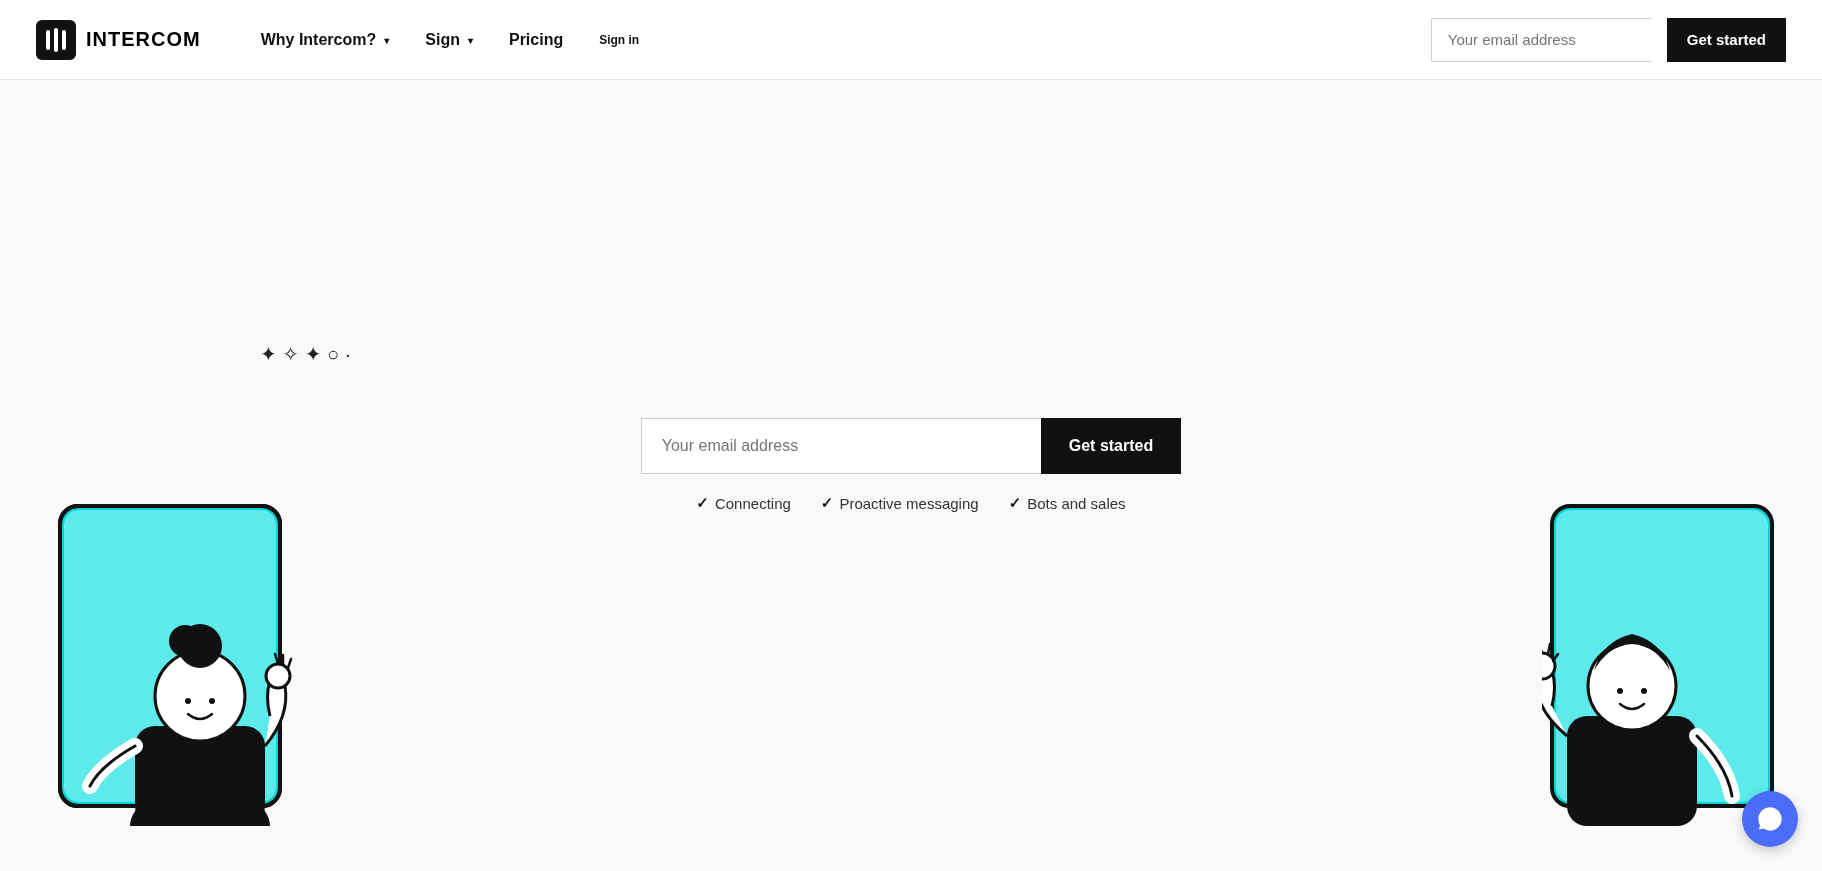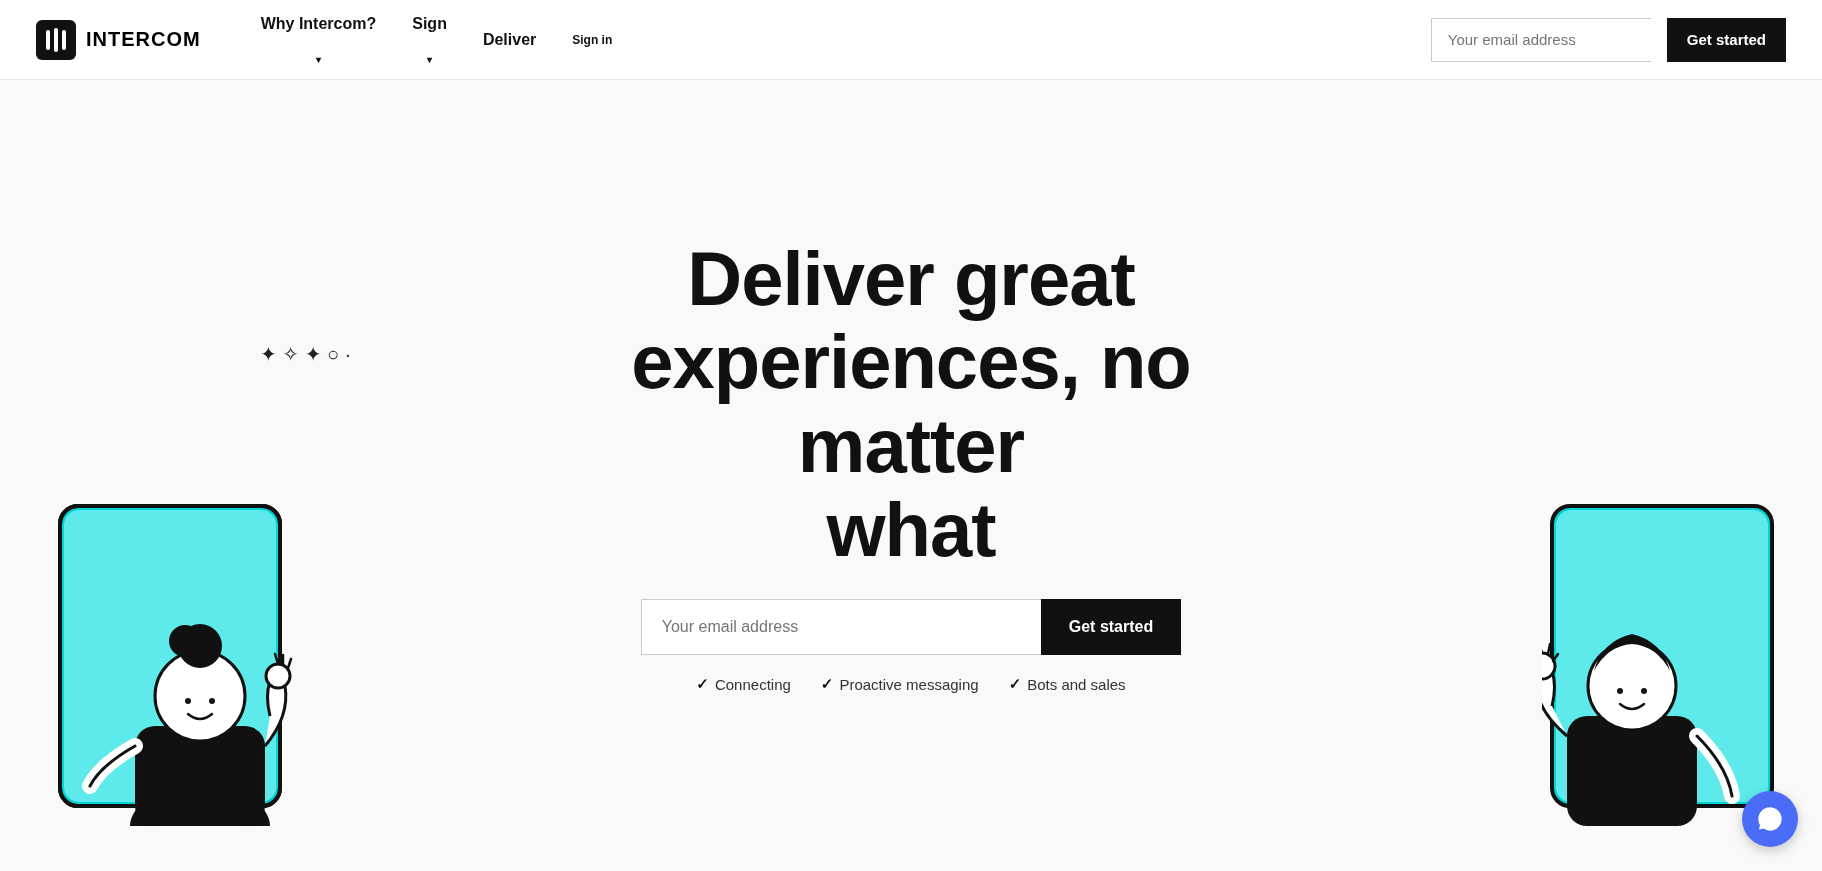--- a/index.html
+++ b/index.html
@@ -45,22 +45,21 @@
       flex: 1;
     }
     .nav-link {
       font-size: 16px;
       font-weight: 600;
       color: #111;
       text-decoration: none;
       cursor: pointer;
       display: flex;
       align-items: center;
-      gap: 19px;
-      flex-direction: column;
+      gap: 8px;
     }
     .nav-link .chevron {
       font-size: 10px;
       margin-top: 2px;
     }
     .nav-right {
       display: flex;
       align-items: center;
       gap: 16px;
     }
@@ -253,21 +252,21 @@
   <div class="nav-links">
     <a class="nav-link" href="#">
       <span>Why Intercom?</span>
       <span class="chevron">▾</span>
     </a>
     <a class="nav-link" href="#">
       <span>Sign</span>
       <span class="chevron">▾</span>
     </a>
     <a class="nav-link" href="#">
-      <span>Deliver</span>
+      <span>Pricing</span>
     </a>
     <a class="nav-link nav-signin" href="#">
       <span>Sign in</span>
     </a>
   </div>
 
   <div class="nav-right nav-cta-wrapper">
     <input class="nav-email-input" type="email" placeholder="Your email address" style="">
     <button class="nav-get-started">Get started</button>
   </div>
@@ -309,25 +308,20 @@
       <line x1="278" y1="178" x2="275" y2="168" stroke="#111" stroke-width="2.5" stroke-linecap="round"></line>
       <line x1="283" y1="179" x2="283" y2="169" stroke="#111" stroke-width="2.5" stroke-linecap="round"></line>
       <line x1="288" y1="182" x2="291" y2="173" stroke="#111" stroke-width="2.5" stroke-linecap="round"></line>
 
       <path d="M135 260 Q100 280 90 300" stroke="#fff" stroke-width="16" stroke-linecap="round" fill="none"></path>
       <path d="M135 260 Q100 280 90 300" stroke="#111" stroke-width="3" stroke-linecap="round" fill="none"></path>
     </svg>
   </div>
 
   <div class="hero-content">
-    <h1 class="hero-title">
-      <span>Deliver great</span><br>
-      <span>experiences, no matter</span><br>
-      <span>what</span>
-    </h1>
 
     <div class="hero-cta-wrapper">
       <input class="hero-email-input" type="email" placeholder="Your email address" style="">
       <button class="hero-get-started">Get started</button>
     </div>
 
     <div class="hero-features">
       <span class="hero-feature">
         <span class="check">✓</span>
         <span>Connecting</span>

